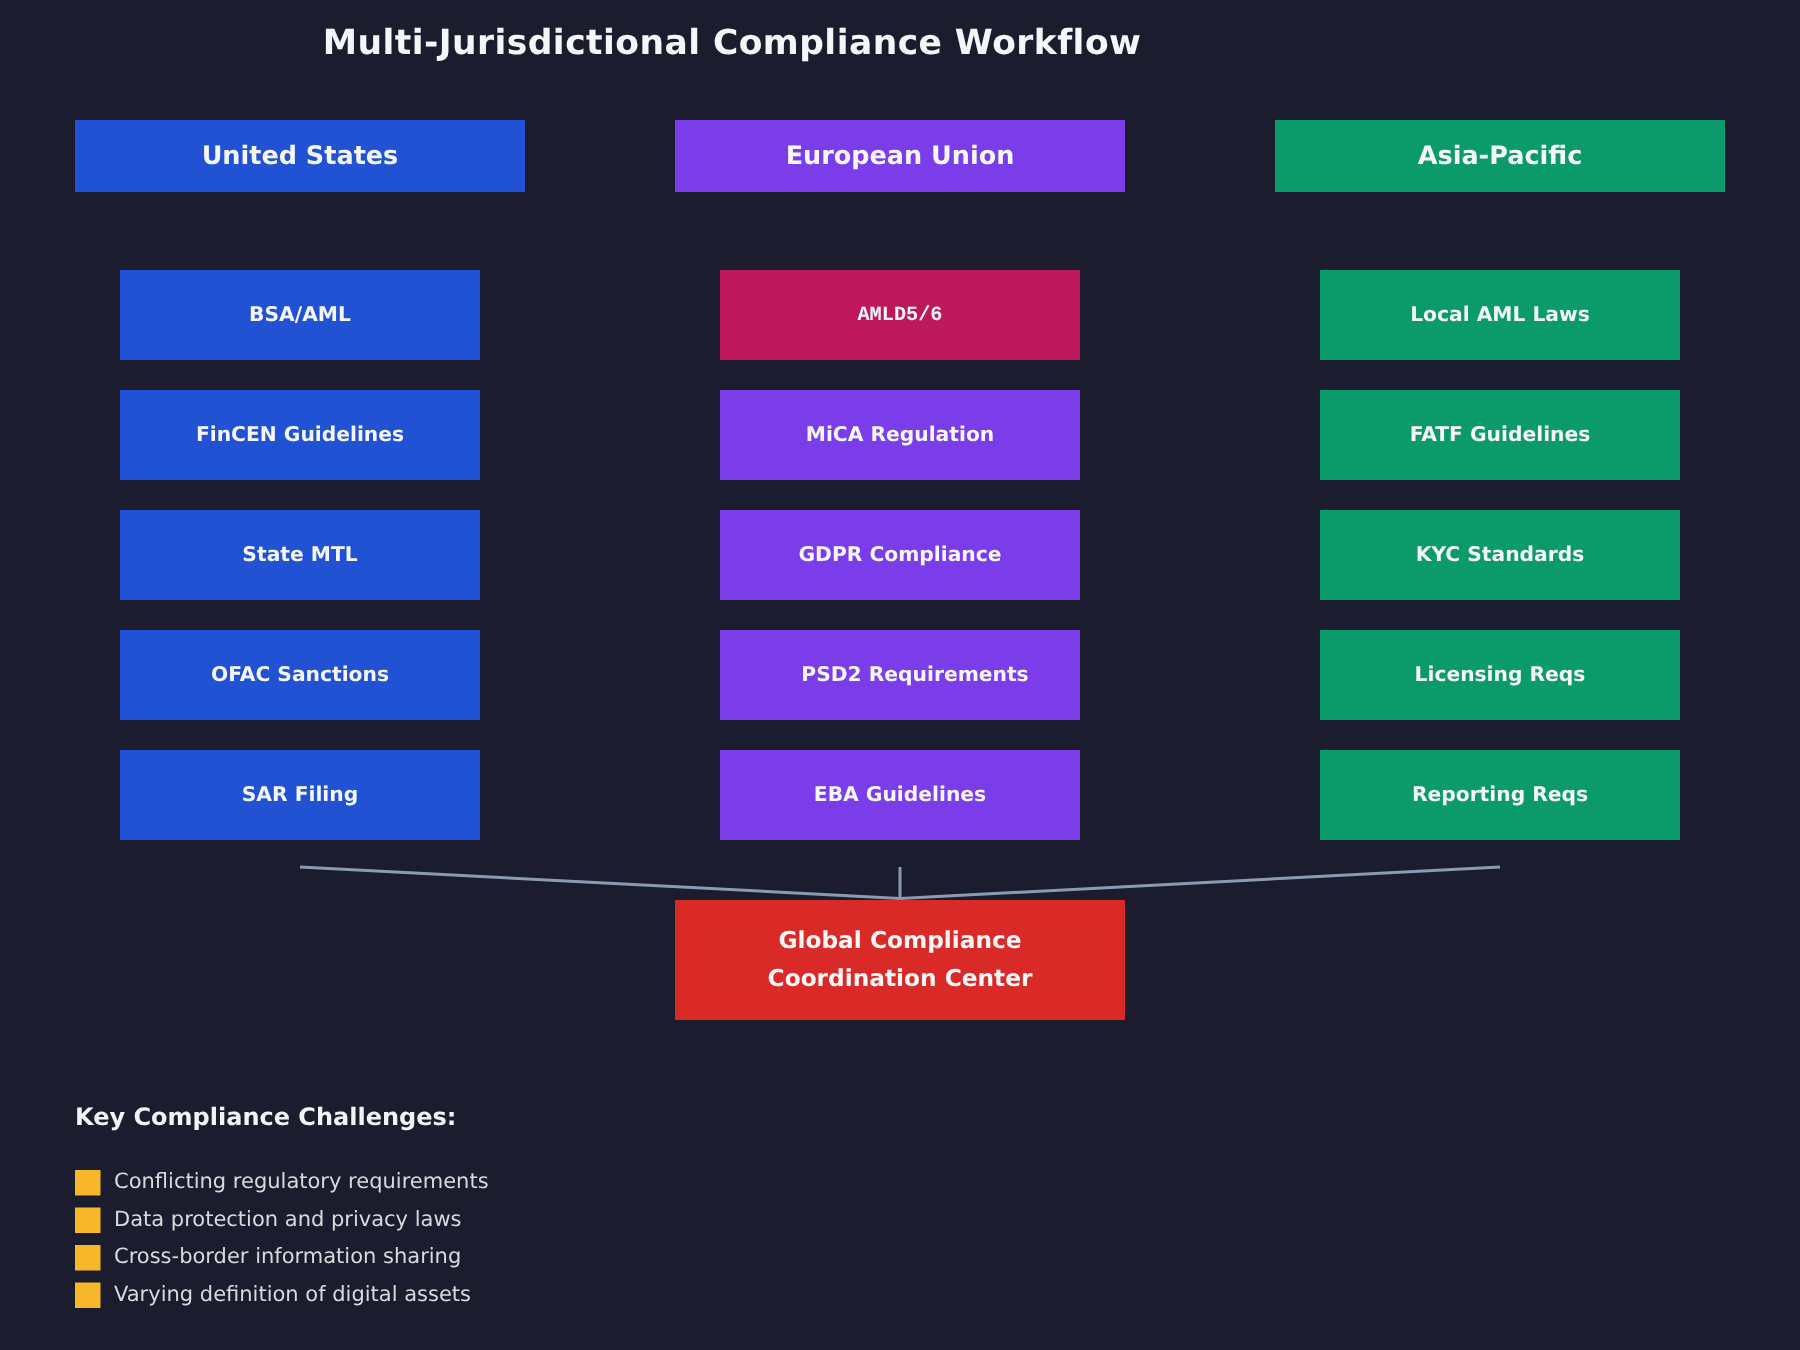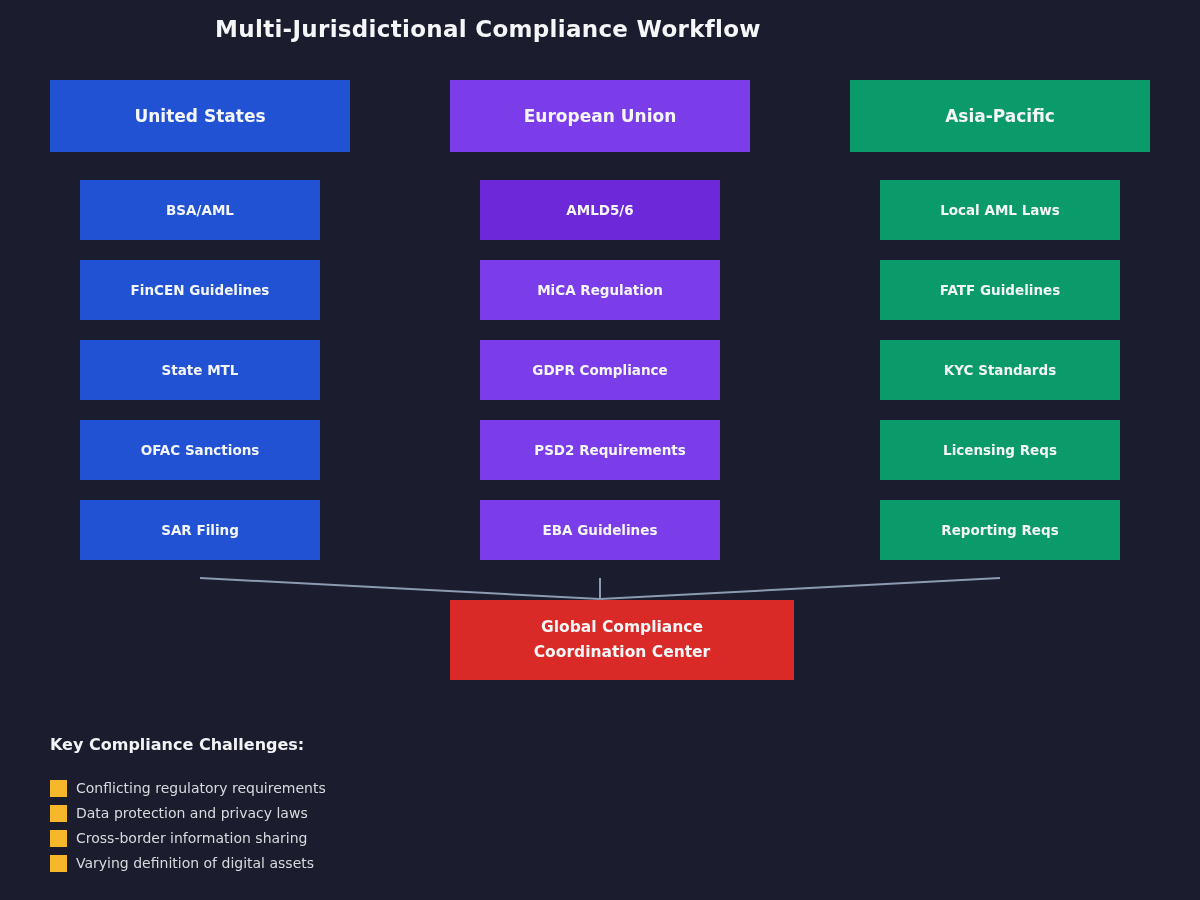--- a/index.html
+++ b/index.html
@@ -23,21 +23,21 @@
     text-align: center;
     color: #f5f6f8;
     font-size: 23px;
     font-weight: bold;
     letter-spacing: 0.3px;
   }
   .col-header {
     position: absolute;
     top: 80px;
     width: 300px;
-    height: 72px;
+    height: 48px;
     display: flex;
     align-items: center;
     justify-content: center;
     color: #f5f6f8;
     font-size: 17px;
     font-weight: bold;
   }
   .col-header.us   { left: 50px;  }
   .col-header.eu   { left: 450px; }
   .col-header.apac { left: 850px; }
@@ -70,21 +70,21 @@
   }
   .connector-svg line {
     stroke: #8b9bb2;
     stroke-width: 2;
     fill: none;
   }
   .center-box {
     position: absolute;
     left: 450px;
     top: 600px;
-    width: 344px;
+    width: 300px;
     height: 80px;
     display: flex;
     flex-direction: column;
     align-items: center;
     justify-content: center;
     color: #f5f6f8;
     font-size: 15.5px;
     font-weight: bold;
     line-height: 25px;
     text-align: center;
@@ -138,21 +138,21 @@
 
   <div class="column us">
     <div class="node" style="background: rgb(33, 82, 211);">BSA/AML</div>
     <div class="node" style="background: rgb(33, 82, 211);">FinCEN Guidelines</div>
     <div class="node" style="background: rgb(33, 82, 211);">State MTL</div>
     <div class="node" style="background: rgb(33, 82, 211);">OFAC Sanctions</div>
     <div class="node" style="background: rgb(33, 82, 211);">SAR Filing</div>
   </div>
 
   <div class="column eu">
-    <div class="node" style="background: #6d28d9;">AMLD5/6</div>
+    <div class="node" style="background: #be185d; font-family: Liberation Mono, monospace;">AMLD5/6</div>
     <div class="node" style="background: rgb(123, 60, 234);">MiCA Regulation</div>
     <div class="node" style="background: rgb(123, 60, 234);">GDPR Compliance</div>
     <div class="node" style="background: rgb(123, 60, 234); padding-left: 20px;">PSD2 Requirements</div>
     <div class="node" style="background: rgb(123, 60, 234);">EBA Guidelines</div>
   </div>
 
   <div class="column apac">
     <div class="node" style="background: rgb(11, 154, 105);">Local AML Laws</div>
     <div class="node" style="background: rgb(11, 154, 105);">FATF Guidelines</div>
     <div class="node" style="background: rgb(11, 154, 105);">KYC Standards</div>

